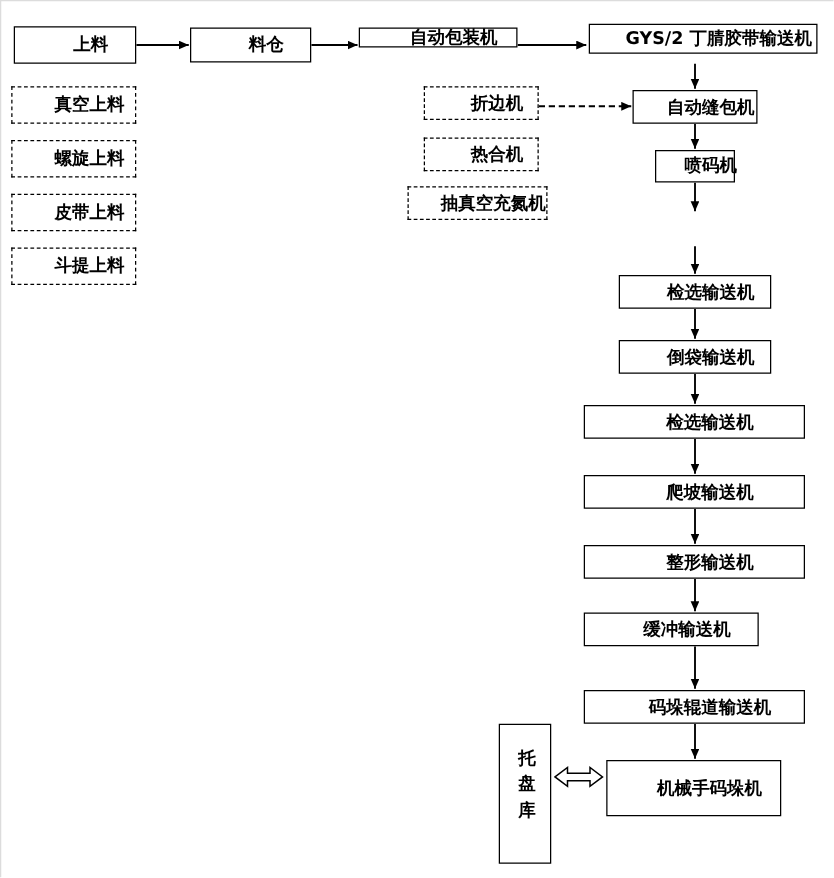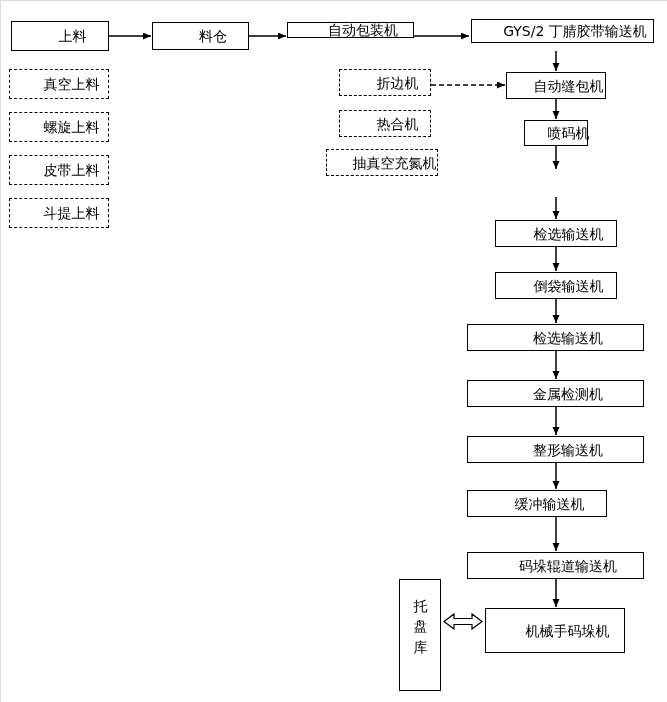--- a/index.html
+++ b/index.html
@@ -18,21 +18,21 @@
     overflow: hidden;
   }
   .node {
     position: absolute;
     border: 1.5px solid #000;
     background: #fff;
     display: flex;
     align-items: center;
     justify-content: center;
     font-size: 14px;
-    font-weight: normal;
+    font-weight: bold;
     white-space: nowrap;
     line-height: 1;
     padding-left: 25px;
   }
   .node.dashed { border-style: dashed; }
   .node.vtext {
     display: block;
     writing-mode: vertical-rl;
     text-orientation: upright;
     letter-spacing: 20px;
@@ -90,21 +90,21 @@
 
   <div class="node dashed" style="left:338px;top:68px;width:92px;height:27px">折边机</div>
   <div class="node dashed" style="left:338px;top:109px;width:92px;height:27px">热合机</div>
   <div class="node dashed" style="left:325px;top:148px;width:112px;height:27px">抽真空充氮机</div>
 
   <div class="node" style="left:505px;top:71px;width:100px;height:27px">自动缝包机</div>
   <div class="node" style="left:523px;top:119px;width:64px;height:26px">喷码机</div>
   <div class="node" style="left:494px;top:271px;width:122px;height:27px">倒袋输送机</div>
   <div class="node" style="left:494px;top:219px;width:122px;height:27px">检选输送机</div>
   <div class="node" style="left:466px;top:323px;width:177px;height:27px">检选输送机</div>
-  <div class="node" style="left:466px;top:379px;width:177px;height:27px">金属检测机</div>
+  <div class="node" style="left:466px;top:379px;width:177px;height:27px">爬坡输送机</div>
   <div class="node" style="left:466px;top:435px;width:177px;height:27px">整形输送机</div>
   <div class="node" style="left:466px;top:489px;width:140px;height:27px">缓冲输送机</div>
   <div class="node" style="left:466px;top:551px;width:177px;height:27px">码垛辊道输送机</div>
   <div class="node" style="left:484px;top:607px;width:140px;height:45px">机械手码垛机</div>
 
   <div class="node vtext" style="left:398px;top:578px;width:42px;height:112px">托盘库</div>
 
 </div>
 
 </body></html>

